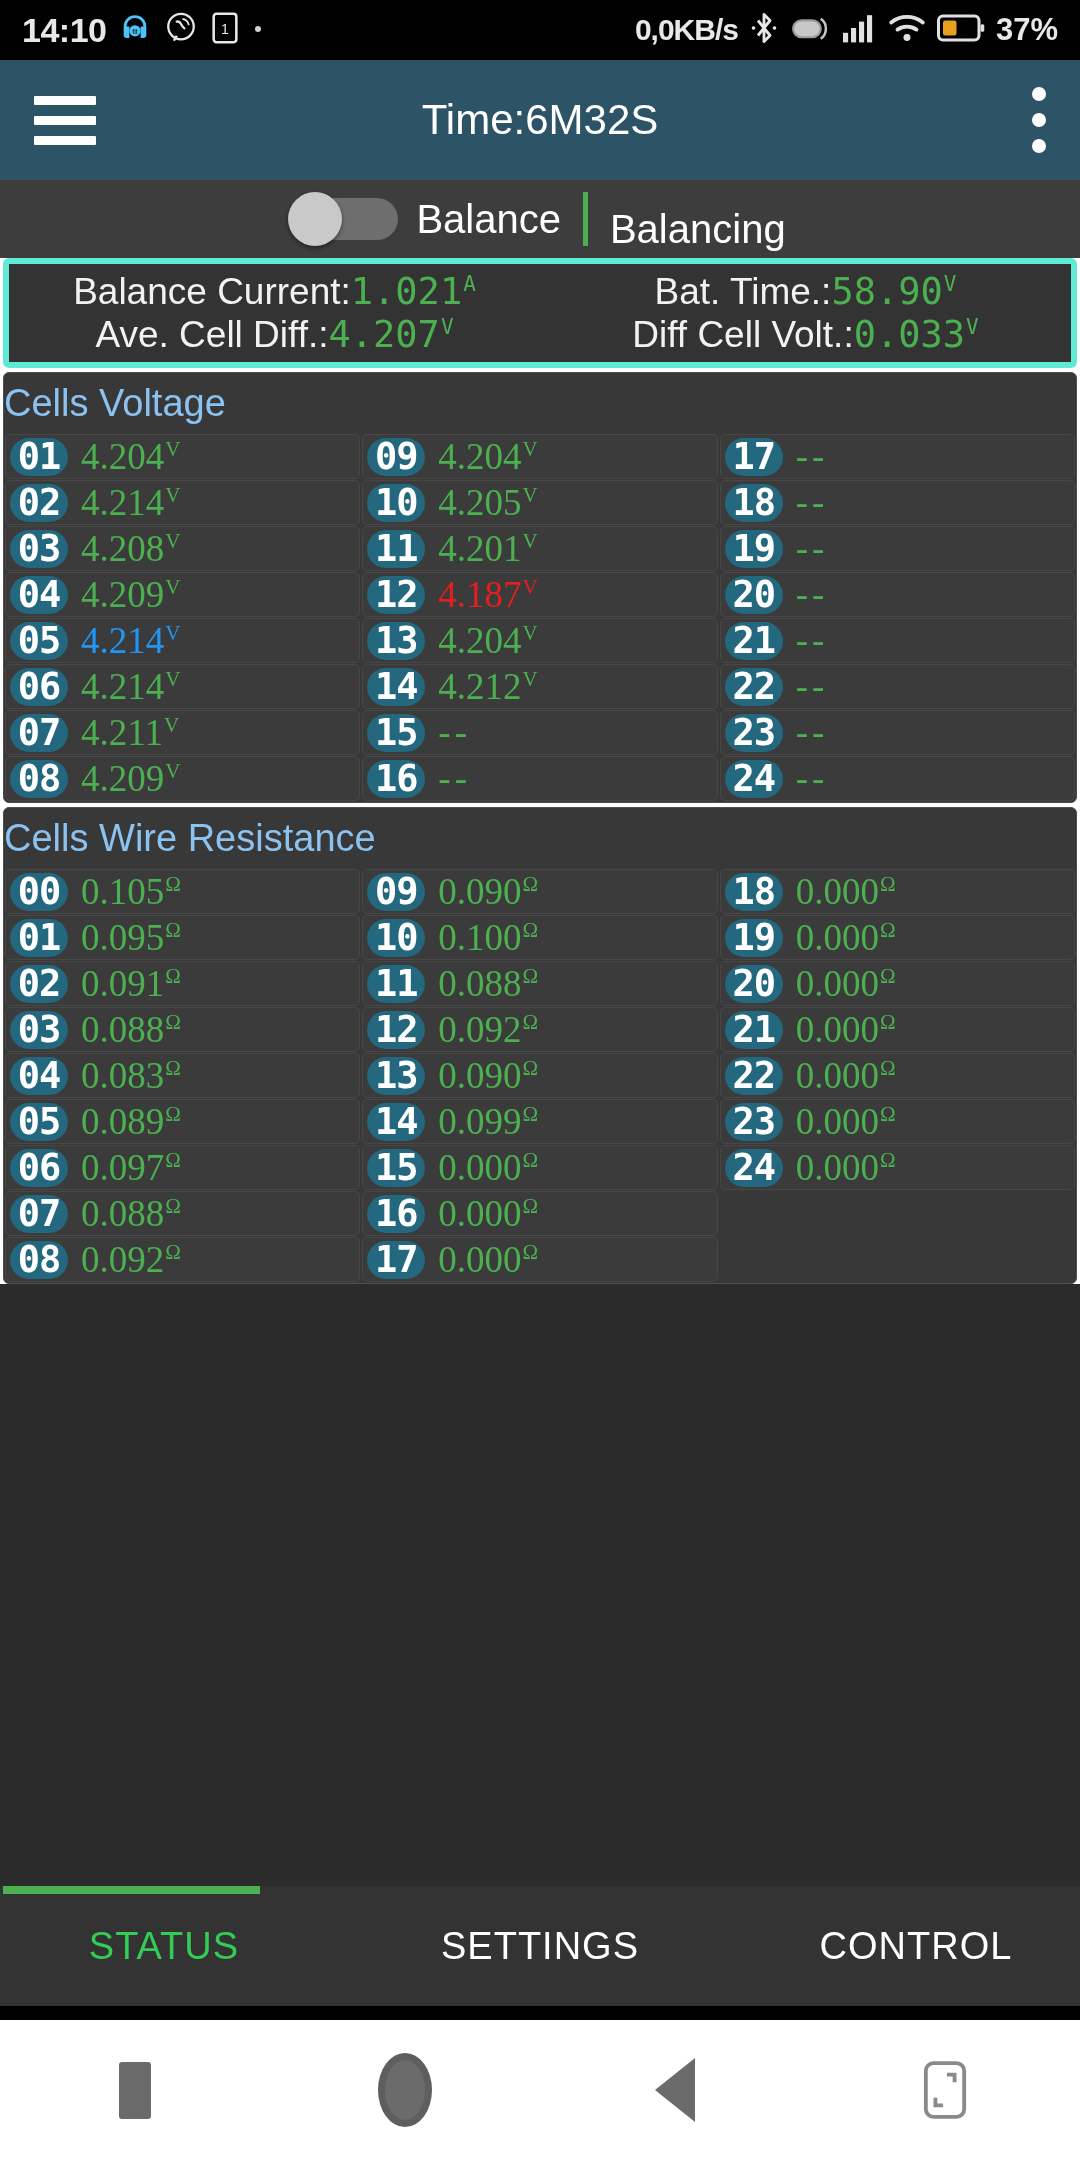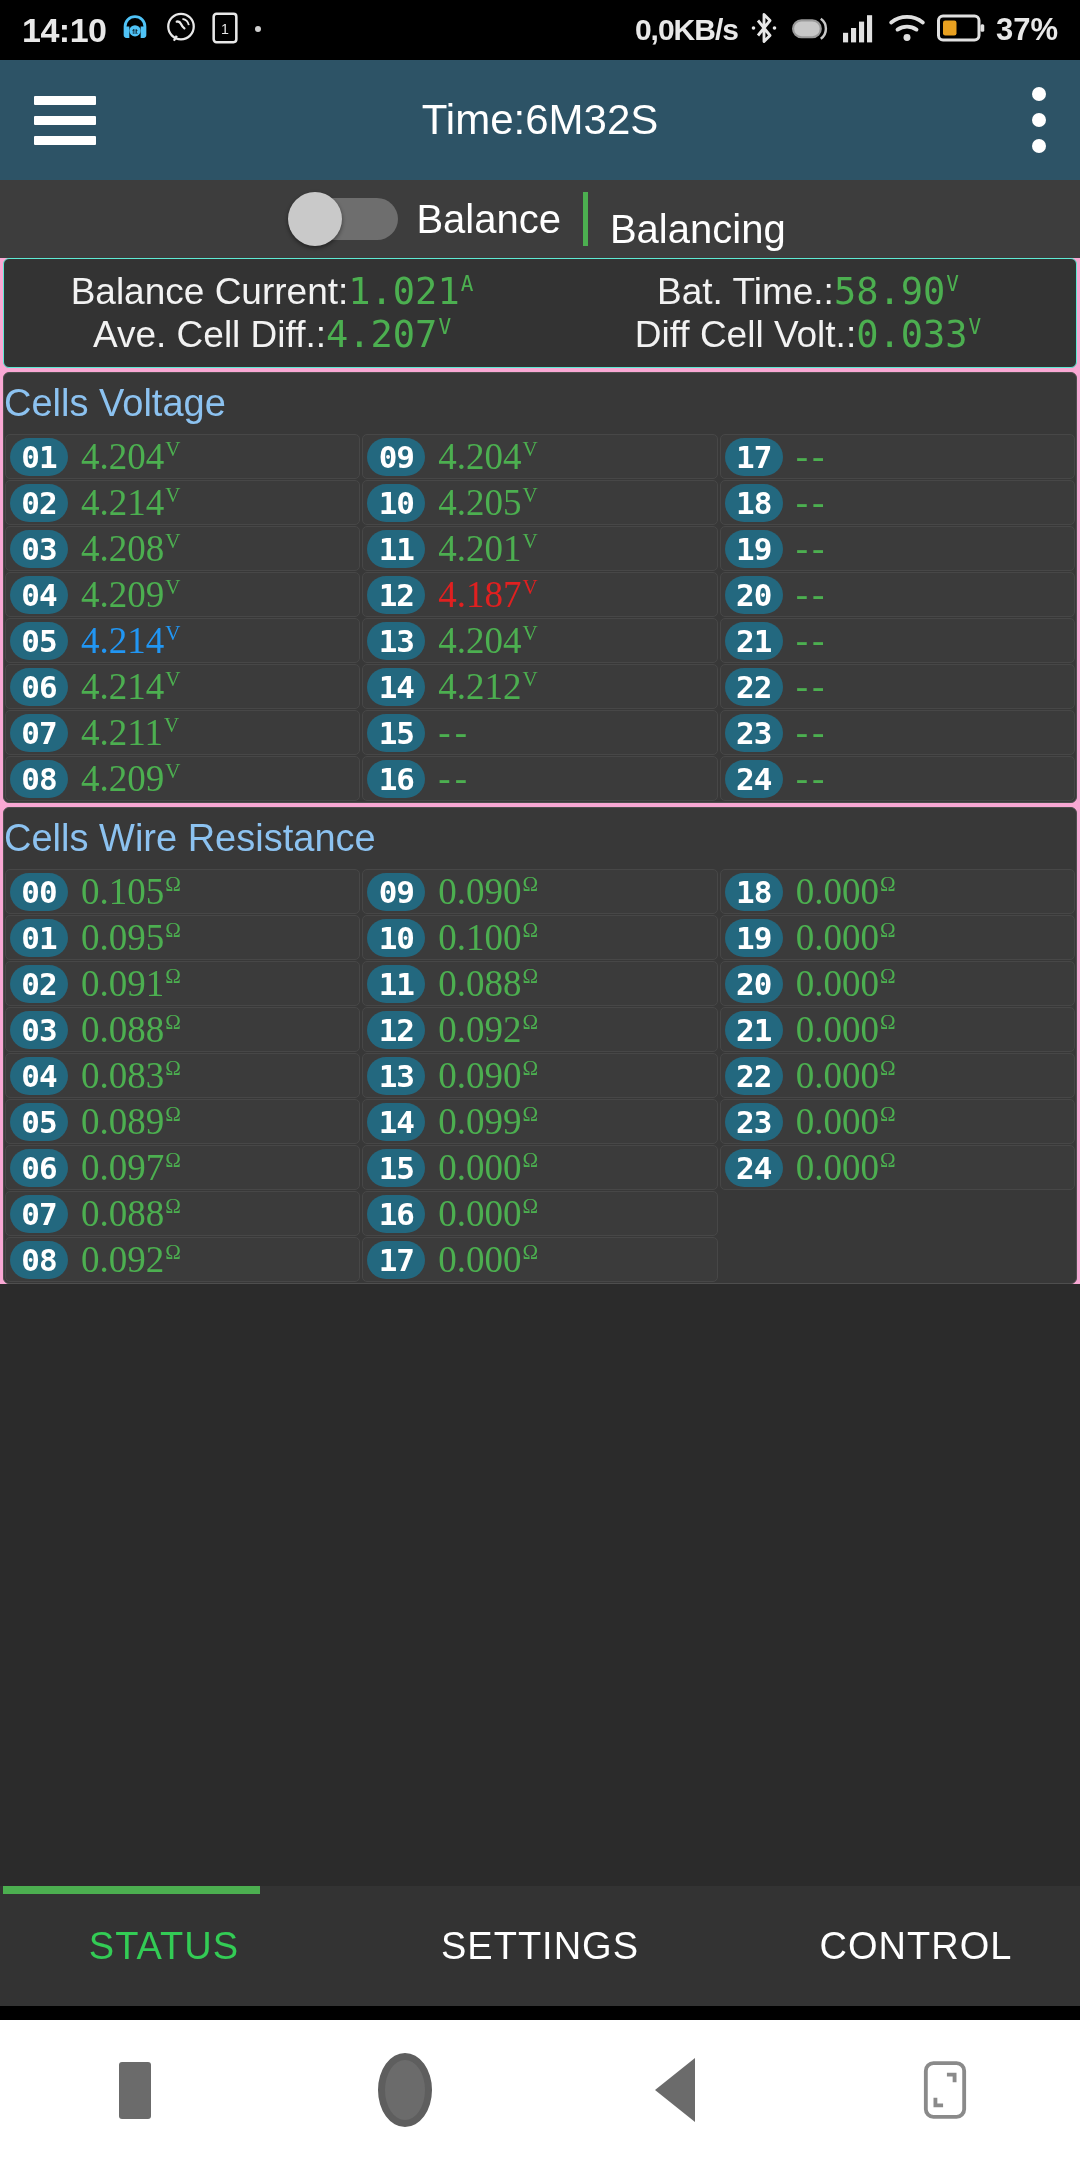--- a/index.html
+++ b/index.html
@@ -2,21 +2,21 @@
 <html><head>
 <meta charset="utf-8">
 <style>
   * { margin:0; padding:0; box-sizing:border-box; }
   html,body {
     width:1080px; height:2160px;
     background:#000;
     font-family:"Liberation Sans", sans-serif;
     overflow:hidden;
   }
-  #screen { width:1080px; height:2160px; position:relative; display:flex; flex-direction:column; background:#f9a8d4; }
+  #screen { width:1080px; height:2160px; position:relative; display:flex; flex-direction:column; background:#ffffff; }
 
   
   .statusbar {
     height:60px; background:#000; color:#e8e8e8;
     display:flex; align-items:center; padding:0 22px; flex:0 0 60px;
   }
   .sb-clock { font-size:34px; font-weight:700; letter-spacing:-.5px; }
   .sb-left { display:flex; align-items:center; gap:12px; }
   .sb-right { display:flex; align-items:center; gap:11px; margin-left:auto; }
   .sb-net { font-size:30px; font-weight:700; letter-spacing:-1px; }
@@ -50,21 +50,21 @@
     position:absolute; left:-6px; top:-6px; width:54px; height:54px;
     border-radius:50%; background:#c9c9c9;
     box-shadow:0 2px 4px rgba(0,0,0,.45);
   }
   .balance-label { color:#fff; font-size:40px; }
   .vdiv { width:5px; height:54px; background:#4caf50; margin:0 22px; }
   .balancing-label { color:#fff; font-size:40px;margin-top:20px; }
 
   
   .summary {
-    flex:0 0 110px; background:#333333; border:1px solid #5eead4; border-radius:6px;
+    flex:0 0 110px; background:#333333; border:6px solid #5eead4; border-radius:6px;
     margin:0 3px; display:flex; flex-direction:column; justify-content:center;
     padding:2px 0;
   }
   .sumline { display:flex; width:100%; }
   .sumcell { flex:1; display:flex; align-items:baseline; justify-content:center; white-space:nowrap; }
   .slabel { color:#f2f2f2; font-size:37px; }
   .sval { color:#4caf50; font-size:37px; font-family:"DejaVu Sans Mono", monospace; }
   .sunit { color:#4caf50; font-size:21px; font-family:"DejaVu Sans Mono", monospace;
            position:relative; top:-13px; margin-left:1px; }
 
@@ -74,21 +74,21 @@
   .grid { display:flex; }
   .col { flex:1; min-width:0; }
   .cellrow {
     display:flex; align-items:center; height:45px;
     background:#3b3b3b; border:1px solid #474747; border-radius:5px;
     margin:1px 1px; padding:0 4px;
   }
   .cellrow.empty { background:transparent; border-color:transparent; }
   .badge {
     flex:0 0 auto; min-width:58px; height:38px; border-radius:19px;
-    background:#23687f; color:#ffffff; font-size:31px; font-weight:600;
+    background:#23687f; color:#ffffff; font-size:37px; font-weight:600;
     display:flex; align-items:center; justify-content:center;
     font-family:"DejaVu Sans Mono", monospace; letter-spacing:-1px;
   }
   .val {
     margin-left:13px; font-size:37px; font-family:Liberation Serif, serif;
     color:#4caf50; display:flex; align-items:baseline; white-space:nowrap;
   }
   .val .u { font-size:21px; position:relative; top:-13px; margin-left:1px; }
   .val.hi { color:#2196f3; }
   .val.lo { color:#e02020; }

